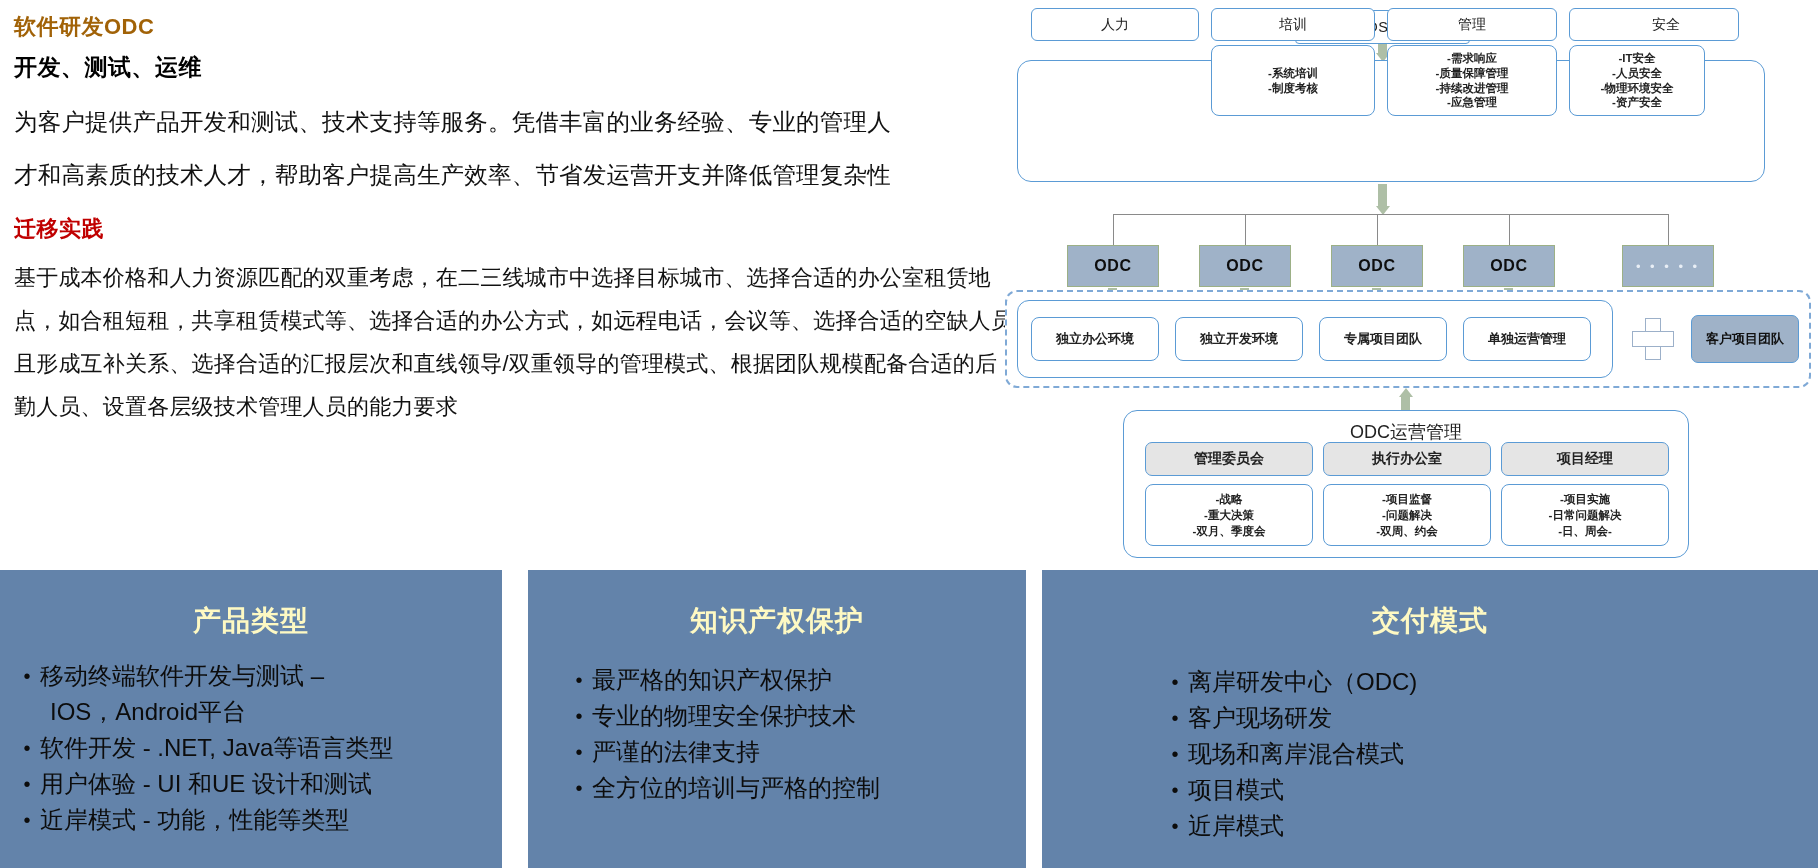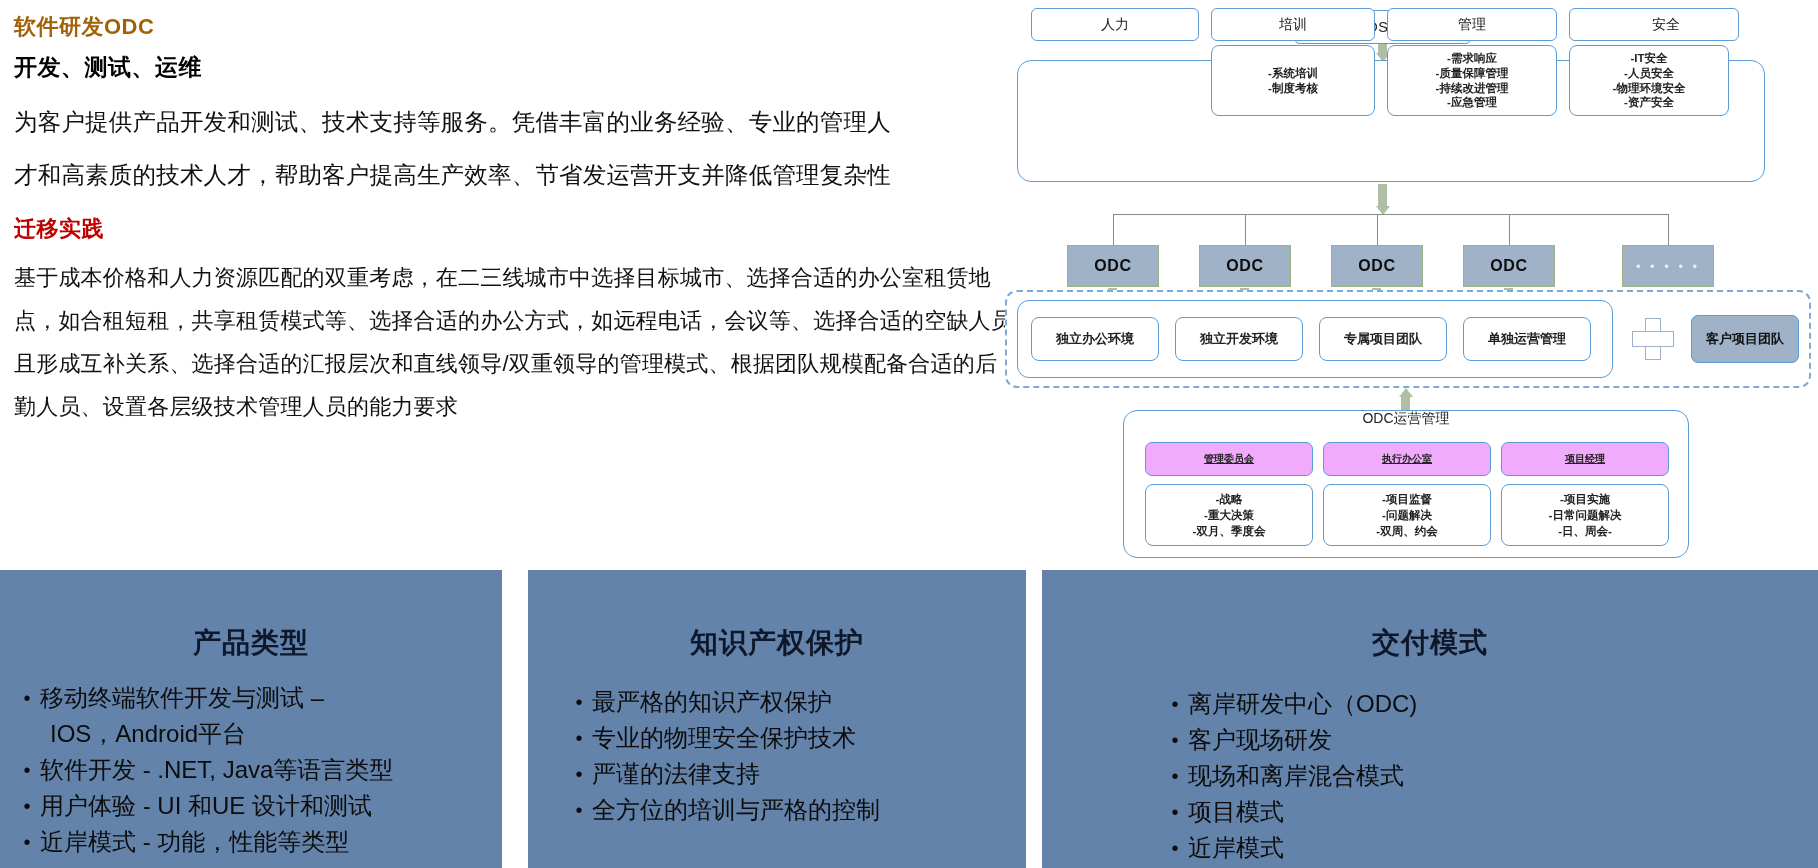--- a/index.html
+++ b/index.html
@@ -135,47 +135,47 @@
     font-size:13px;font-weight:bold;color:#111;
   }
 
   
   .ops{
     position:absolute;left:118px;top:408px;width:566px;height:148px;
     border:1.8px solid #5b9bd5;border-radius:14px;box-sizing:border-box;background:#fff;
   }
   .ops-title{
     position:absolute;left:0;top:408px;width:566px;text-align:center;
-    font-size:14px;color:#222;margin-left:118px;
+    font-size:18px;color:#222;margin-left:118px;padding-top:10px;
   }
   .ops-head{
     position:absolute;height:34px;top:440px;
-    border:1.5px solid #5b9bd5;border-radius:7px;background:#f0abfc;box-sizing:border-box;
+    border:1.5px solid #5b9bd5;border-radius:7px;background:#e5e5e5;box-sizing:border-box;
     display:flex;align-items:center;justify-content:center;
-    font-size:10px;font-weight:bold;color:#222;text-decoration:underline;
+    font-size:14px;font-weight:bold;color:#222;
   }
   .ops-body{
     position:absolute;height:62px;top:482px;
     border:1.5px solid #5b9bd5;border-radius:8px;background:#fff;box-sizing:border-box;
     display:flex;flex-direction:column;align-items:center;justify-content:center;
     font-size:11.5px;font-weight:bold;color:#222;line-height:16px;
   }
   .ops-body span{display:block;white-space:nowrap;}
 
   
   .panels{
     position:absolute;left:0;top:570px;width:1818px;height:298px;
   }
   .panel{
     position:absolute;top:0;height:298px;background:#6383aa;
     box-sizing:border-box;color:#0a0a0a;
   }
   .panel-title{
     text-align:center;font-weight:bold;font-size:28px;
-    padding-top:32px;letter-spacing:1px;color:#0f172a;margin-top:22px;
+    padding-top:32px;letter-spacing:1px;color:#fef9c3;
   }
   .panel-list{
     margin:0;padding:0;list-style:none;
   }
   .panel-list li{
     display:flex;align-items:flex-start;
     font-size:24px;line-height:36px;color:#0c0c0c;
   }
   .panel-list li .bul{
     width:26px;flex:0 0 26px;text-align:center;font-size:20px;line-height:36px;
@@ -223,21 +223,21 @@
 
     <div class="pillar-head" style="left:382px;width:170px;">管理</div>
     <div class="pillar-body" style="left:382px;width:170px;">
       <span>-需求响应</span>
       <span>-质量保障管理</span>
       <span>-持续改进管理</span>
       <span>-应急管理</span>
     </div>
 
     <div class="pillar-head" style="left:564px;width:170px;padding-left:24px;">安全</div>
-    <div class="pillar-body" style="left:564px;width:160px;">
+    <div class="pillar-body" style="left:564px;width:136px;">
       <span>-IT安全</span>
       <span>-人员安全</span>
       <span>-物理环境安全</span>
       <span>-资产安全</span>
     </div>
 
     <div class="arrow-d" style="left:370px;top:182px;">
       <div class="shaft" style="height:22px;"></div>
       <div class="head"></div>
     </div>

